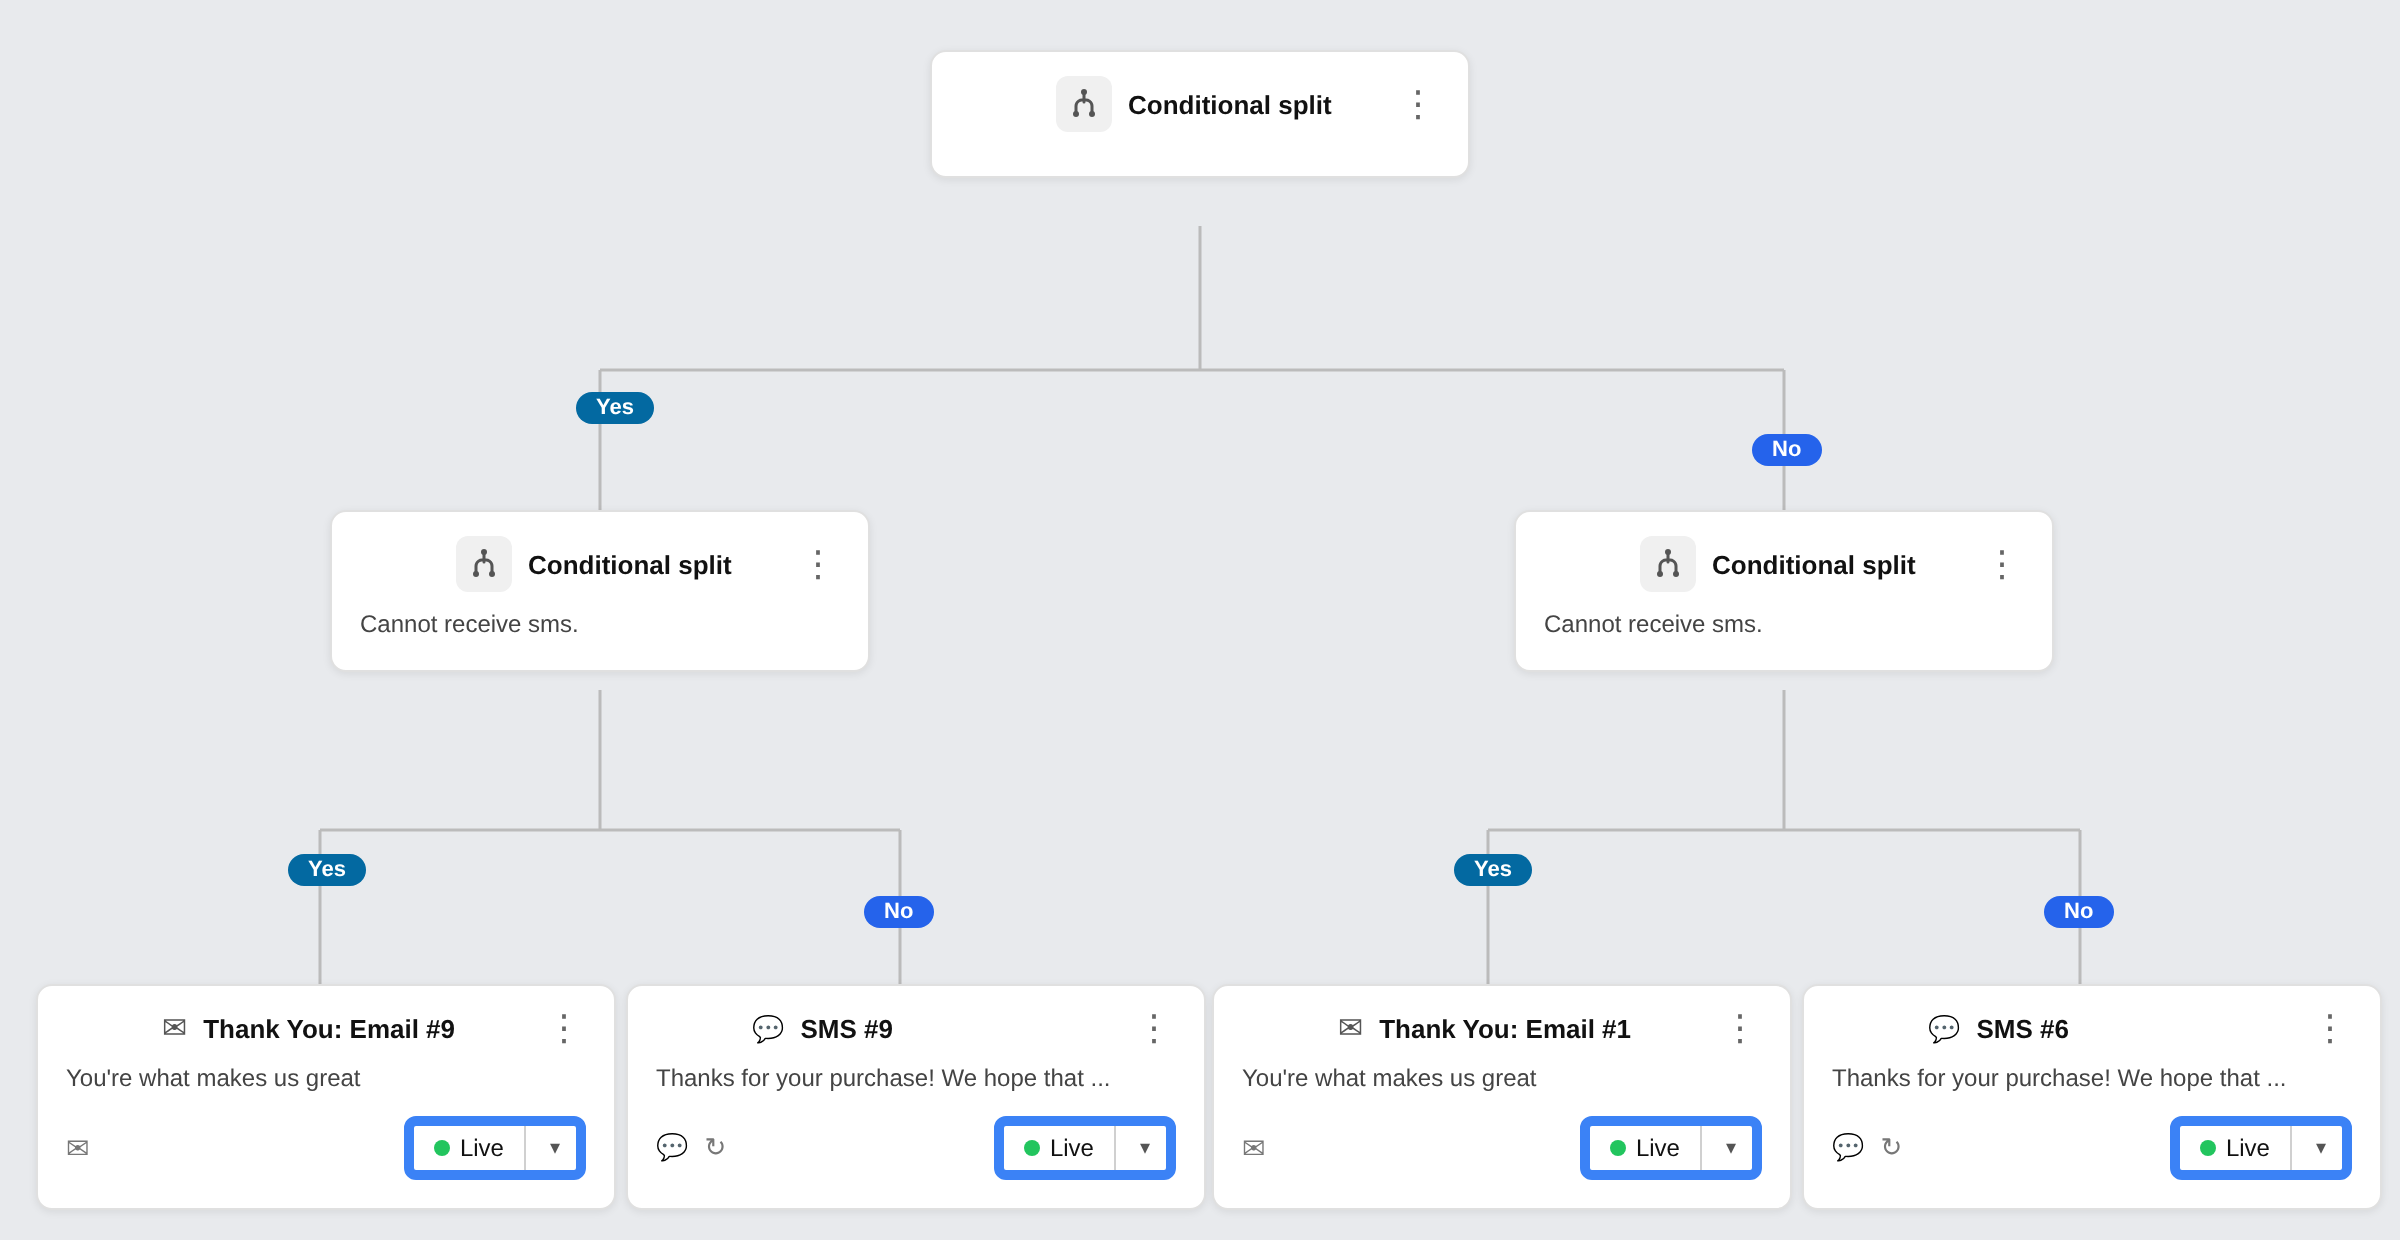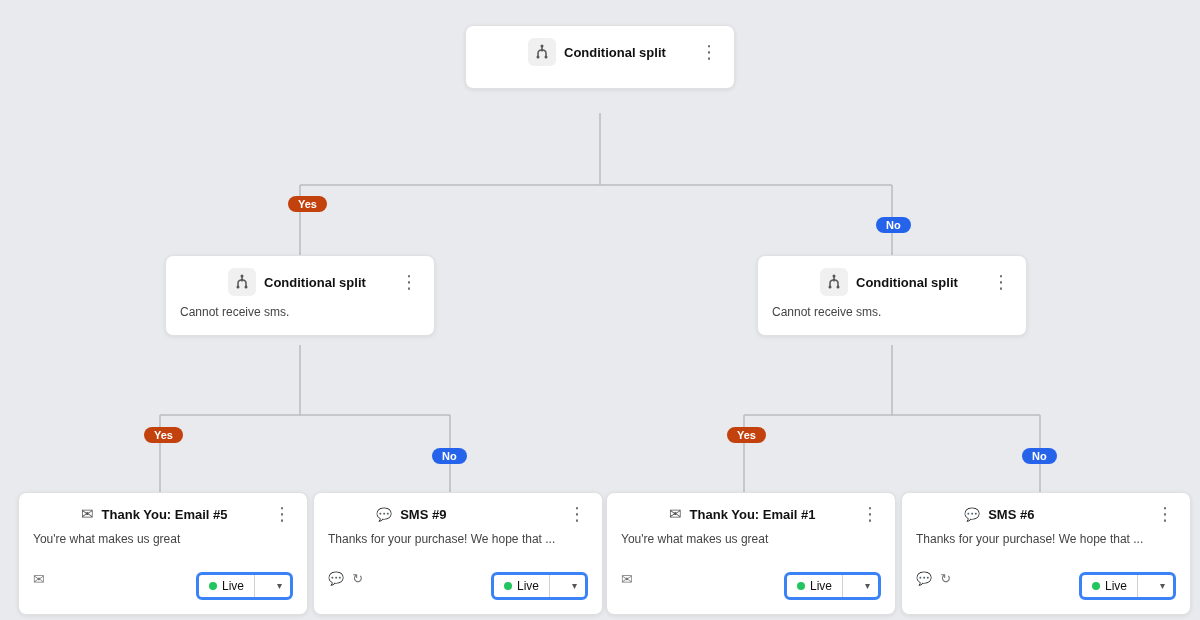--- a/index.html
+++ b/index.html
@@ -139,21 +139,21 @@
       border-radius: 12px;
       padding: 2px 10px;
       font-size: 11px;
       font-weight: 600;
       color: #fff;
       white-space: nowrap;
       z-index: 10;
     }
 
     .badge-yes {
-      background: #c2410c;
+      background: #0369a1;
     }
 
     .badge-no {
       background: #2563eb;
       margin-top: 21px;
     }
 
     
     .card-footer {
       display: flex;
@@ -164,27 +164,26 @@
 
     .card-footer-icons {
       display: flex;
       gap: 8px;
       align-items: center;
     }
 
     .live-btn {
       display: flex;
       align-items: center;
-      gap: 14px;
-      border: 3px solid #3b82f6;
+      gap: 4px;
+      border: 5px solid #3b82f6;
       border-radius: 6px;
       overflow: hidden;
       background: #fff;
       cursor: pointer;
-      margin-top: 14px;
     }
 
     .live-main {
       display: flex;
       align-items: center;
       gap: 5px;
       padding: 4px 10px;
       font-size: 12px;
       font-weight: 500;
       color: #111;
@@ -305,21 +304,21 @@
 
   <div class="badge badge-yes" style="left: 144px; top: 427px;">Yes</div>
   <div class="badge badge-no" style="left: 432px; top: 427px;">No</div>
   <div class="badge badge-yes" style="left: 727px; top: 427px;">Yes</div>
   <div class="badge badge-no" style="left: 1022px; top: 427px;">No</div>
 
   <div class="card card-bottom-1">
     <div class="card-header">
       <div class="card-header-left">
         <span class="icon-envelope">✉</span>
-        <span class="card-title">Thank You: Email #5</span>
+        <span class="card-title">Thank You: Email #9</span>
       </div>
       <button class="more-btn">⋮</button>
     </div>
     <div class="card-desc">You're what makes us great</div>
     <div class="card-footer">
       <div class="card-footer-icons">
         <span style="font-size:14px;color:#777;">✉</span>
       </div>
       <div class="live-btn">
         <div class="live-main">

